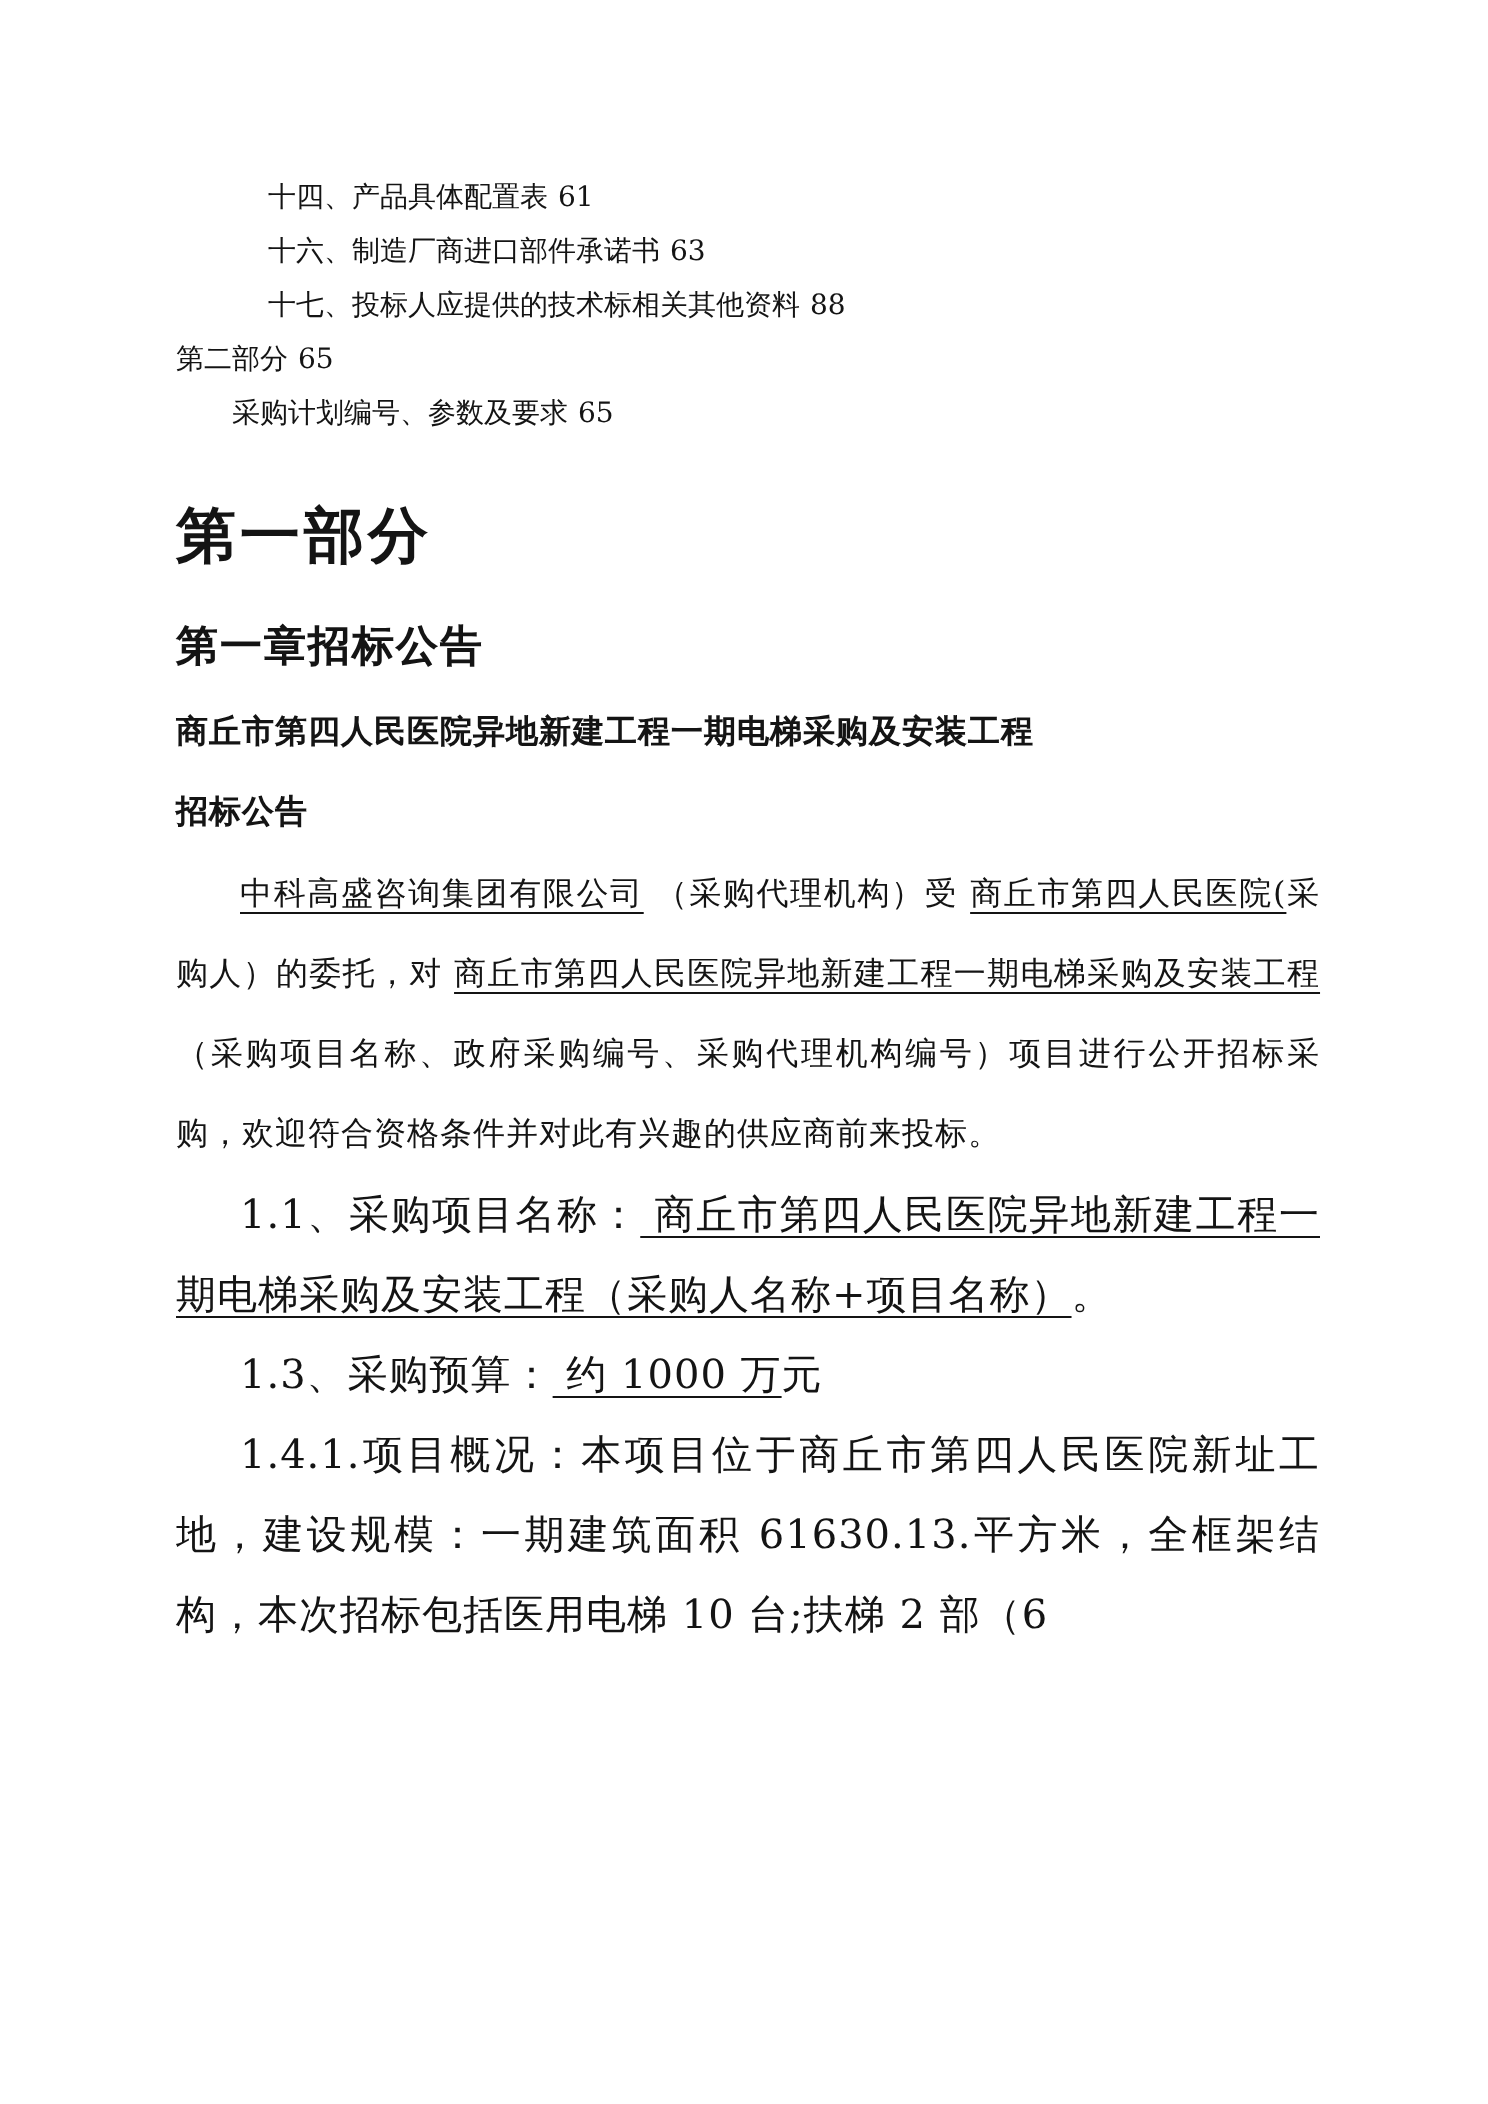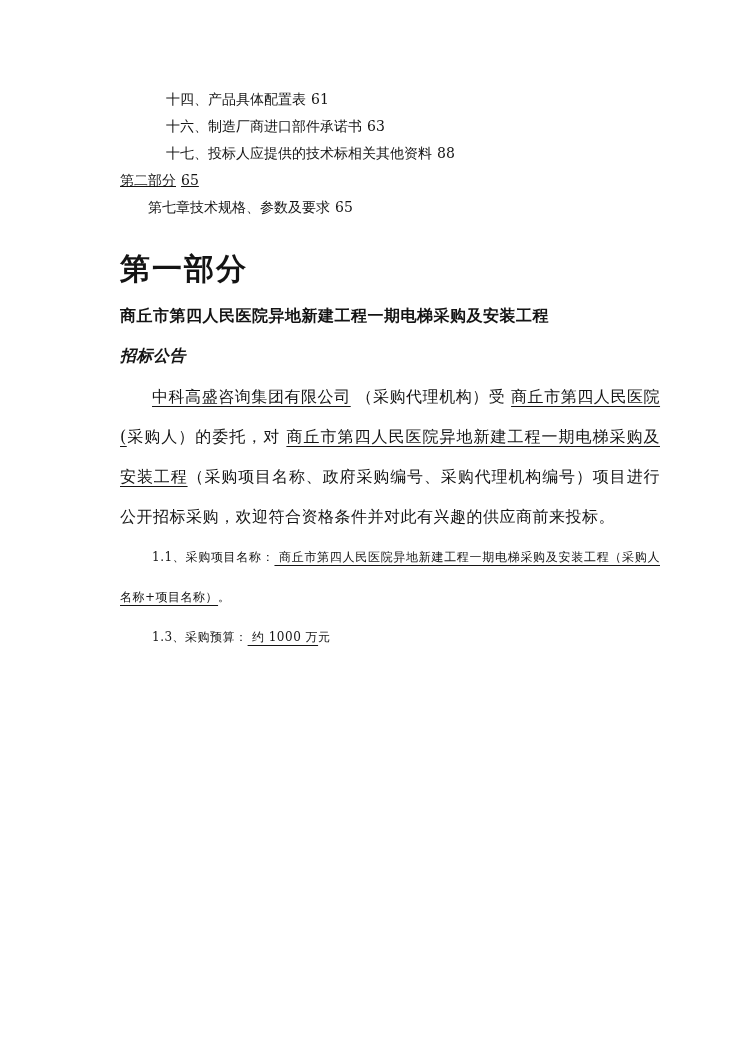--- a/index.html
+++ b/index.html
@@ -7,46 +7,46 @@
   body {
     width: 744px;
     height: 1052px;
     font-family: "DejaVu Serif", "Liberation Serif", serif;
     color: #141414;
     overflow: hidden;
   }
   .page {
     width: 744px;
     height: 1052px;
-    padding: 86px 84px 0 120px;
+    padding: 86px 84px 0 88px;
     background: #ffffff;
   }
   
   .toc-line { font-size: 14px; line-height: 27px; white-space: nowrap; }
-  .ind-0 { margin-left: 0; text-decoration: underline; }
+  .ind-0 { margin-left: 0; }
   .ind-1 { margin-left: 28px; }
   .ind-2 { margin-left: 46px; }
   .toc-page { margin-left: 5px; }
   
   .h-part     { margin-top: 30px; font-size: 30px; font-weight: bold; line-height: 36px; letter-spacing: 2px; }
   .h-chapter  { margin-top: 22px; font-size: 21px; font-weight: bold; line-height: 28px; letter-spacing: 1px; }
   .h-project  { margin-top: 17px; font-size: 16px; font-weight: bold; line-height: 24px; letter-spacing: 0.5px; }
-  .h-announce { margin-top: 16px; font-size: 16px; font-weight: bold; line-height: 24px; letter-spacing: 0.5px; font-style: italic; }
+  .h-announce { margin-top: 16px; font-size: 16px; font-weight: bold; line-height: 24px; letter-spacing: 0.5px; }
   
   .body-par {
     margin-top: 9px;
     font-size: 16px;
     line-height: 40px;
     text-align: justify;
     text-indent: 32px;
     letter-spacing: 0.5px;
   }
   .sec-title { font-size: 16px; font-weight: bold; line-height: 40px; text-indent: 32px; letter-spacing: 0.5px; }
   .item {
-    font-size: 12px;
+    font-size: 20px;
     line-height: 40px;
     text-align: justify;
     text-indent: 32px;
     letter-spacing: 0.5px;
   }
   .u { text-decoration: underline; text-underline-offset: 4px; text-decoration-thickness: 1px; }
 </style>
 </head>
 <body>
 
@@ -59,34 +59,36 @@
     <div class="toc-line ind-2">
       <span>十六、制造厂商进口部件承诺书</span><span class="toc-page">63</span>
     </div>
     <div class="toc-line ind-2">
       <span>十七、投标人应提供的技术标相关其他资料</span><span class="toc-page">88</span>
     </div>
     <div class="toc-line ind-0">
       <span>第二部分</span><span class="toc-page">65</span>
     </div>
     <div class="toc-line ind-1">
-      <span>第七章技术规格、参数及要求</span><span class="toc-page">65</span>
+      <span>采购计划编号、参数及要求</span><span class="toc-page">65</span>
     </div>
   </div>
 
   <h1 class="h-part">第一部分</h1>
 
+  <h2 class="h-chapter">第一章招标公告</h2>
 
   <h3 class="h-project">商丘市第四人民医院异地新建工程一期电梯采购及安装工程</h3>
 
   <h3 class="h-announce">招标公告</h3>
 
   <p class="body-par"><span class="u">中科高盛咨询集团有限公司</span><span> （采购代理机构）受 </span><span class="u">商丘市第四人民医院(</span><span>采购人）的委托，对 </span><span class="u">商丘市第四人民医院异地新建工程一期电梯采购及安装工程</span><span>（采购项目名称、政府采购编号、采购代理机构编号）项目进行公开招标采购，欢迎符合资格条件并对此有兴趣的供应商前来投标。</span></p>
 
 
   <p class="item"><span>1.1、采购项目名称：</span><span class="u"> 商丘市第四人民医院异地新建工程一期电梯采购及安装工程（采购人名称+项目名称）</span><span>。</span></p>
 
 
   <p class="item"><span>1.3、采购预算：</span><span class="u"> 约 1000 万</span><span>元</span></p>
 
 
+  <p class="item"><span>1.4.1.项目概况：本项目位于商丘市第四人民医院新址工地，建设规模：一期建筑面积 61630.13.平方米，全框架结构，本次招标包括医用电梯 10 台;扶梯 2 部（6</span></p>
 
 </div>
 
 </body></html>

